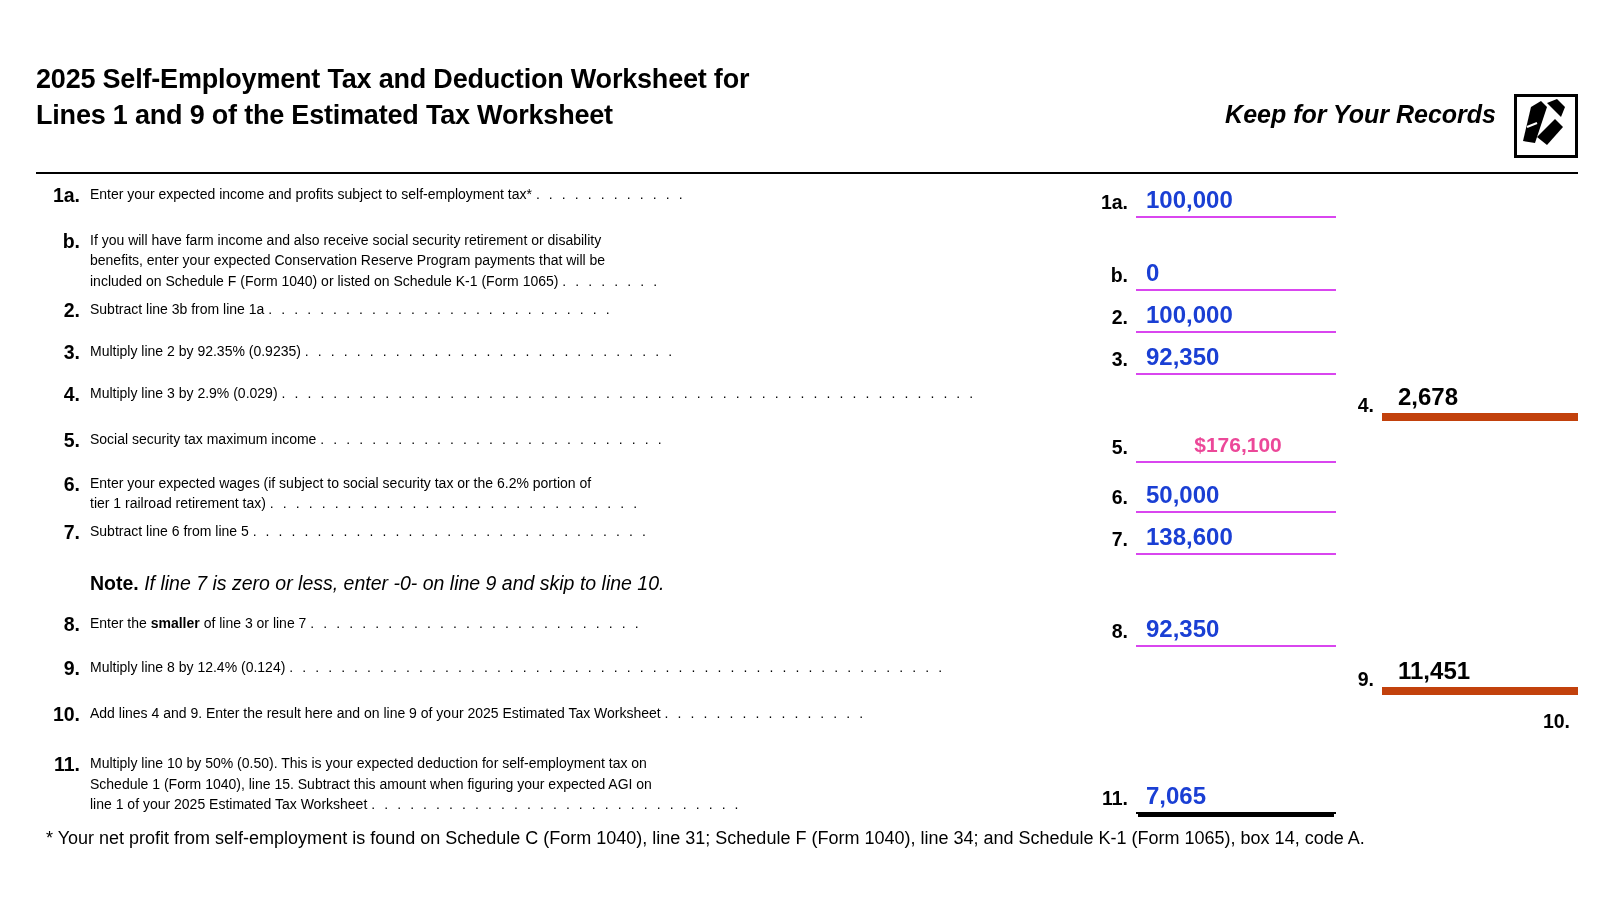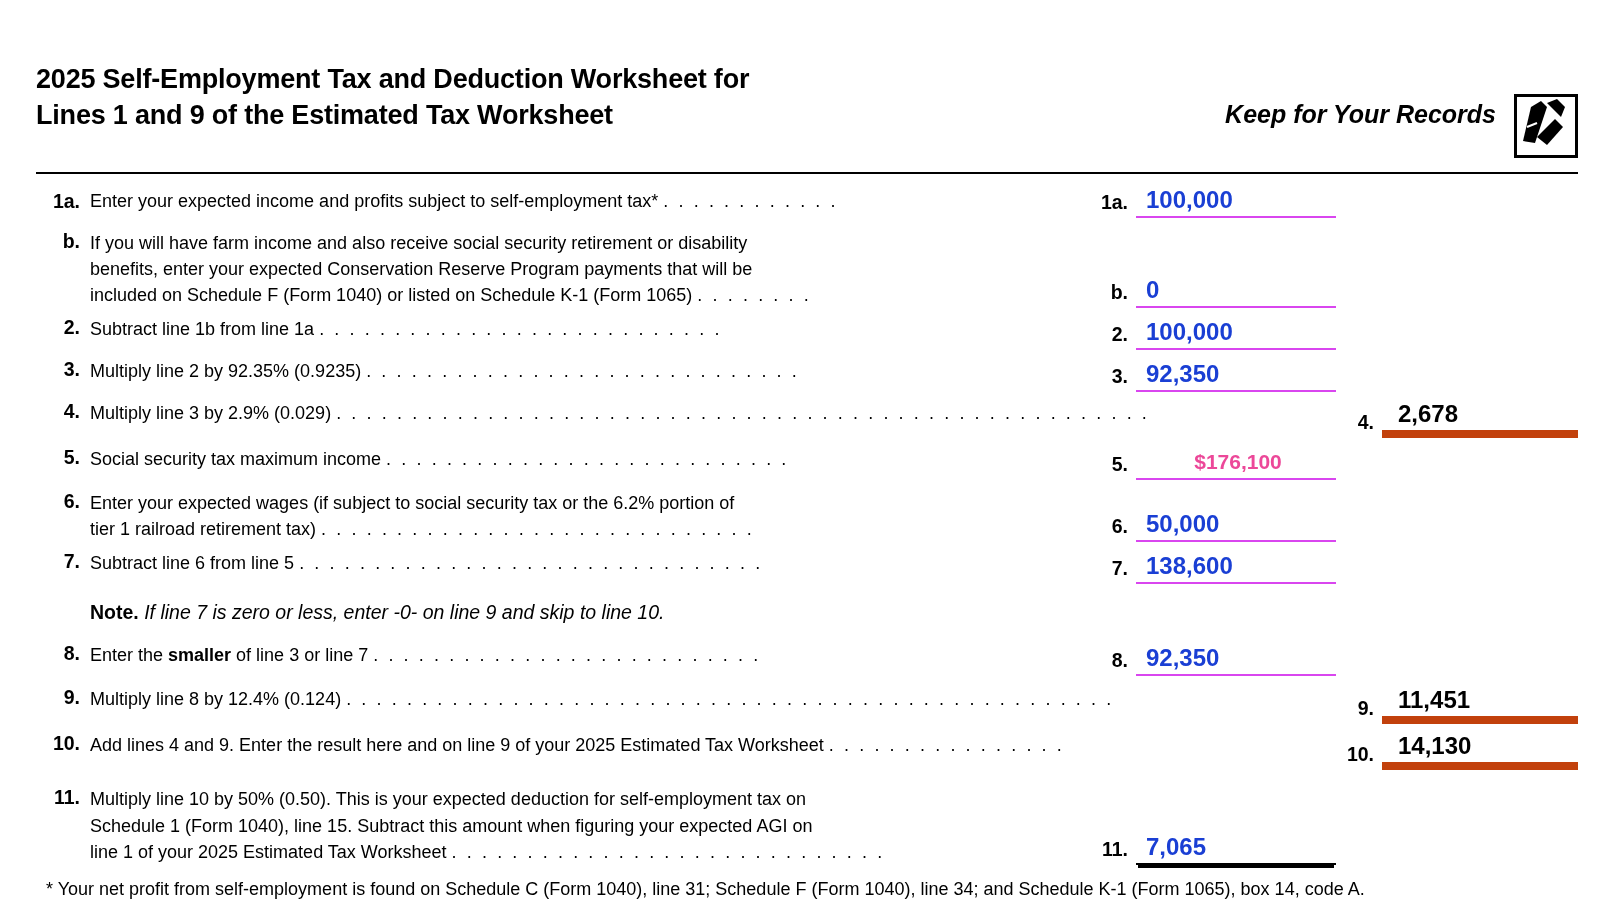--- a/index.html
+++ b/index.html
@@ -79,21 +79,21 @@
     width: 54px;
     flex: none;
     text-align: right;
     font-size: 19.5px;
     font-weight: bold;
     padding-right: 10px;
     box-sizing: border-box;
   }
   .txt {
     flex: 1 1 auto;
-    font-size: 18px;
+    font-size: 14px;
     line-height: 1.45;
     padding-right: 6px;
     position: relative;
   }
   .note {
     font-size: 19.5px;
     line-height: 1.45;
   }
   .note b { font-weight: bold; margin-top: 11px; }
   .note i { font-style: italic; }
@@ -182,21 +182,21 @@
           <polyline points="10,30 20,26" stroke="#fff" stroke-width="2" fill="none"></polyline>
         </svg>
       </div>
     </div>
   </div>
 
   <div class="rule"></div>
 
   <div class="rows">
 
-    <div class="row" style="padding-top:10px;align-items:center;">
+    <div class="row" style="padding-top:10px;">
       <div class="num">1a.</div>
       <div class="txt">
         <span>Enter your expected income and profits subject to self-employment tax*</span>
         <span class="dots">. . . . . . . . . . . .</span>
       </div>
       <div class="col-label">1a.</div>
       <div class="amt">100,000</div>
       <div class="spacer-col2"></div>
     </div>
 
@@ -211,21 +211,21 @@
         </div>
       </div>
       <div class="col-label">b.</div>
       <div class="amt">0</div>
       <div class="spacer-col2"></div>
     </div>
 
     <div class="row" style="padding-top:8px;">
       <div class="num">2.</div>
       <div class="txt">
-        <span>Subtract line 1b from line 1a</span>
+        <span>Subtract line 3b from line 1a</span>
         <span class="dots">. . . . . . . . . . . . . . . . . . . . . . . . . . .</span>
       </div>
       <div class="col-label">2.</div>
       <div class="amt">100,000</div>
       <div class="spacer-col2"></div>
     </div>
 
     <div class="row" style="padding-top:8px;">
       <div class="num">3.</div>
       <div class="txt">
@@ -315,21 +315,20 @@
       <div class="amt2">11,451</div>
     </div>
 
     <div class="row" style="padding-top:8px;justify-content:center;">
       <div class="num">10.</div>
       <div class="txt">
         <span>Add lines 4 and 9. Enter the result here and on line 9 of your 2025 Estimated Tax Worksheet</span>
         <span class="dots">. . . . . . . . . . . . . . . .</span>
       </div>
       <div class="col2-label">10.</div>
-      <div class="amt2 dbl">14,130</div>
     </div>
 
     <div class="row" style="padding-top:16px;">
       <div class="num">11.</div>
       <div class="txt">
         <div>Multiply line 10 by 50% (0.50). This is your expected deduction for self-employment tax on</div>
         <div>Schedule 1 (Form 1040), line 15. Subtract this amount when figuring your expected AGI on</div>
         <div>
           <span>line 1 of your 2025 Estimated Tax Worksheet</span>
           <span class="dots">. . . . . . . . . . . . . . . . . . . . . . . . . . . . .</span>

